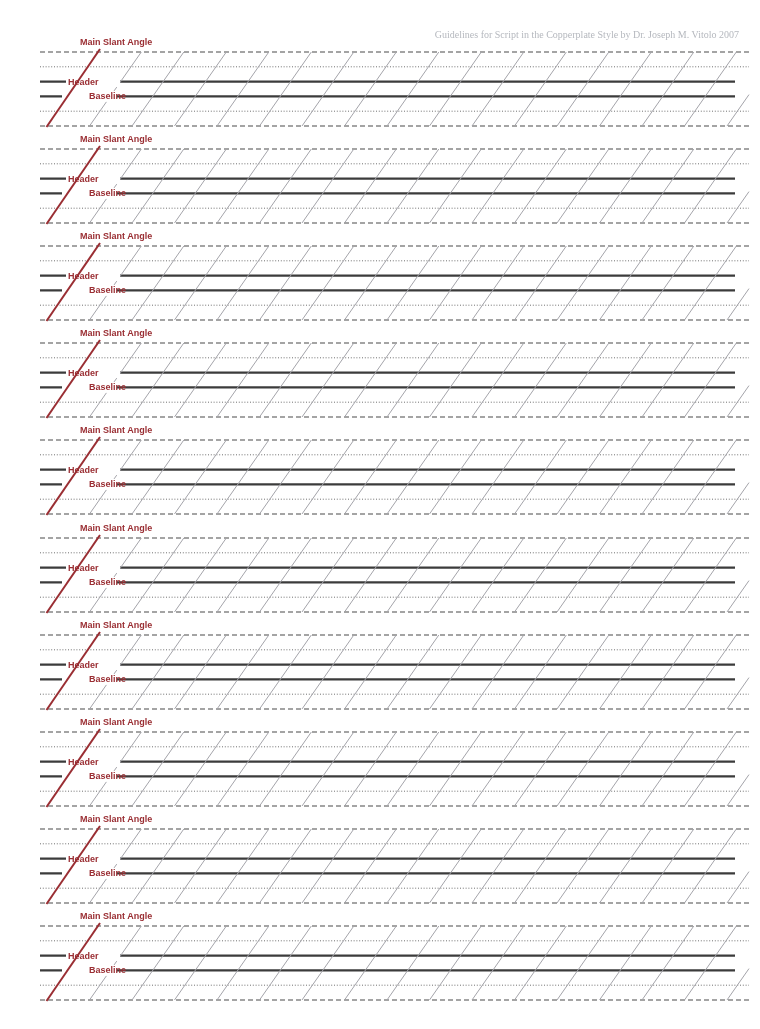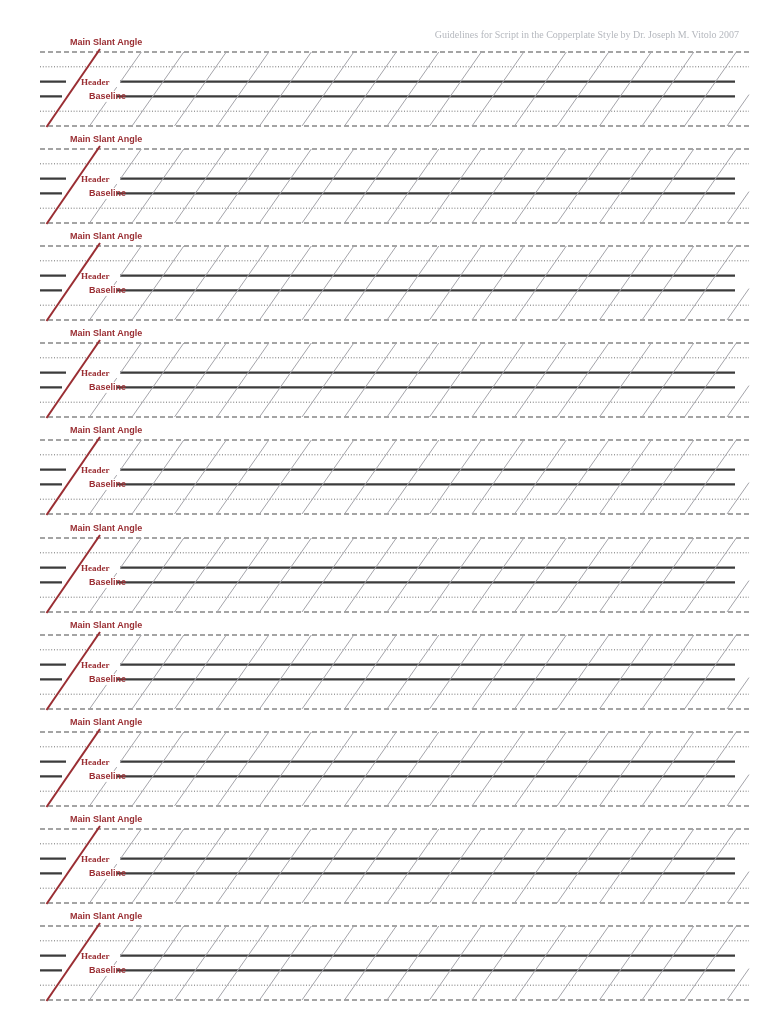--- a/index.html
+++ b/index.html
@@ -29,22 +29,22 @@
   }
   .block svg { position: absolute; left: 0; top: 0; }
   .lbl {
     position: absolute;
     color: #9a2e33;
     font-size: 9px;
     font-weight: bold;
     line-height: 10px;
     white-space: nowrap;
   }
-  .lbl-main     { left: 70px; top: 0; }
-  .lbl-header   { left: 81px; top: 40px; font-family: Liberation Serif, serif; }
+  .lbl-main     { left: 80px; top: 0; }
+  .lbl-header   { left: 68px; top: 40px; }
   .lbl-baseline { left: 73px; top: 54px; margin-left: 16px; }
 </style>
 </head>
 <body>
 
 <div class="page">
   <div class="sheet-title">Guidelines for Script in the Copperplate Style by Dr. Joseph M. Vitolo 2007</div>
   <div id="blocks">
       <div class="block" style="top: 37px;">
         <svg width="760" height="97" viewBox="0 0 760 97">

